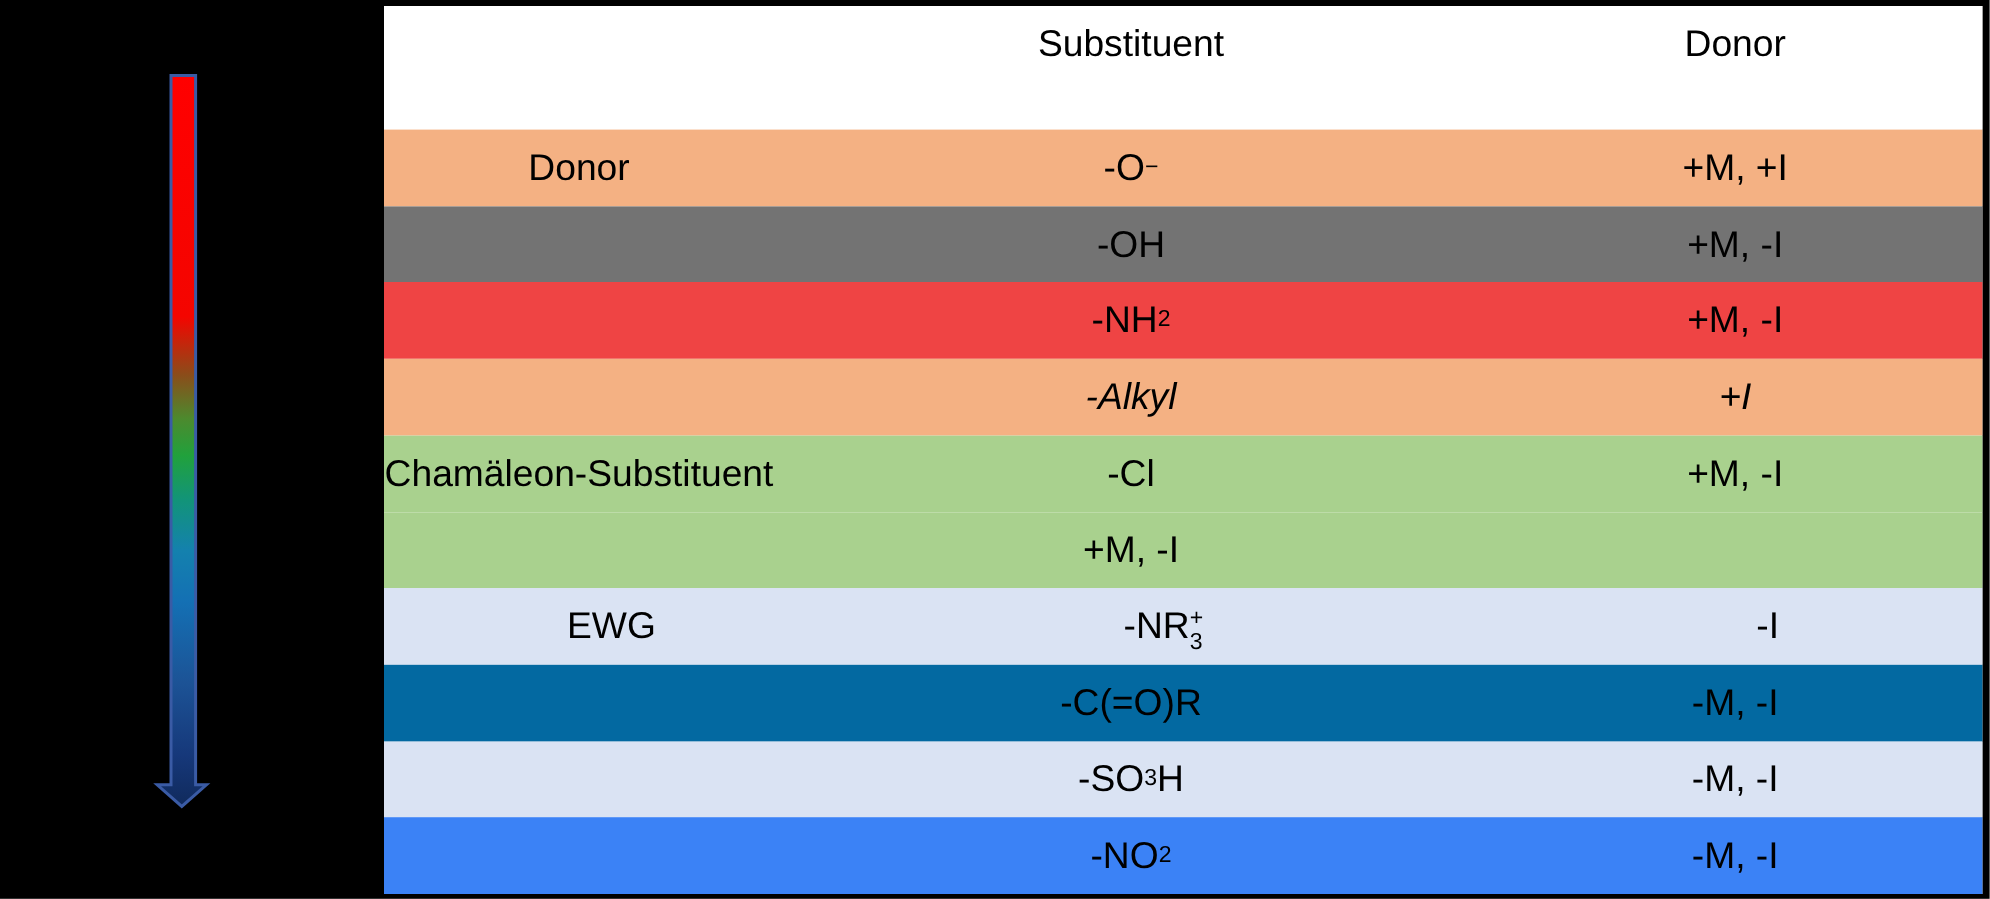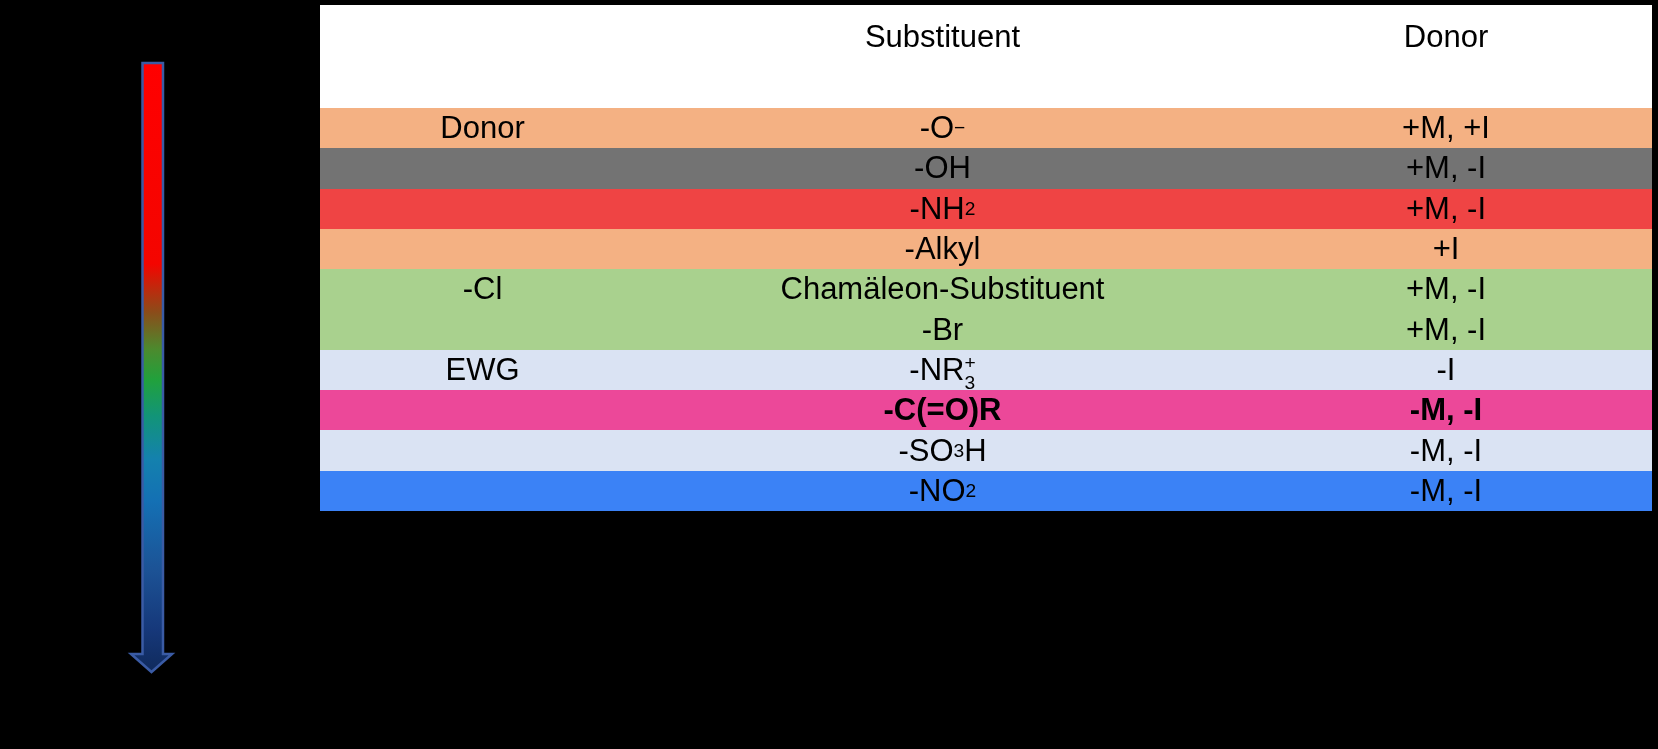--- a/index.html
+++ b/index.html
@@ -12,21 +12,21 @@
     color:#000;
   }
   
   .arrow-layer{
     position:absolute;left:0;top:0;width:320px;height:749px;
   }
   
   .chem-table{
     position:absolute;
     left:320px;top:5px;
-    width:1332px;height:506px;
+    width:1332px;height:740px;
     background:#ffffff;
     display:flex;flex-direction:column;
     font-size:31px;
   }
   .t-header{
     height:103px;
     background:#ffffff;
     display:grid;
     grid-template-columns:325px 595px 412px;
   }
@@ -109,53 +109,50 @@
         <div class="cell">+M, -I</div>
       </div>
       <div class="t-row" style="background: #ef4444;">
         <div class="cell"></div>
         <div class="cell">
           <span>-NH</span>
           <sub>2</sub>
         </div>
         <div class="cell">+M, -I</div>
       </div>
-      <div class="t-row" style="background: rgb(244, 177, 131);">
+      <div class="t-row" style="background: rgb(244, 177, 131); font-style: italic;">
         <div class="cell"></div>
         <div class="cell">
           <span>-Alkyl</span>
         </div>
         <div class="cell">+I</div>
       </div>
       <div class="t-row" style="background: rgb(169, 209, 142);">
+        <div class="cell">Chamäleon-Substituent</div>
         <div class="cell">
           <span>-Cl</span>
         </div>
-        <div class="cell">Chamäleon-Substituent</div>
         <div class="cell">+M, -I</div>
       </div>
       <div class="t-row" style="background: rgb(169, 209, 142);">
         <div class="cell"></div>
-        <div class="cell">
-          <span>-Br</span>
-        </div>
         <div class="cell">+M, -I</div>
       </div>
-      <div class="t-row" style="background: rgb(218, 227, 243);">
+      <div class="t-row" style="background: rgb(218, 227, 243); padding-left: 27px;">
         <div class="cell">EWG</div>
         <div class="cell">
           <span>-NR</span>
           <span class="supsub">
             <span class="ss-sup">+</span>
             <span class="ss-sub">3</span>
           </span>
         </div>
         <div class="cell">-I</div>
       </div>
-      <div class="t-row" style="background: #ec4899; font-weight: bold;">
+      <div class="t-row" style="background: #0369a1;">
         <div class="cell"></div>
         <div class="cell">
           <span>-C(=O)R</span>
         </div>
         <div class="cell">-M, -I</div>
       </div>
       <div class="t-row" style="background: rgb(218, 227, 243);">
         <div class="cell"></div>
         <div class="cell">
           <span>-SO</span>

